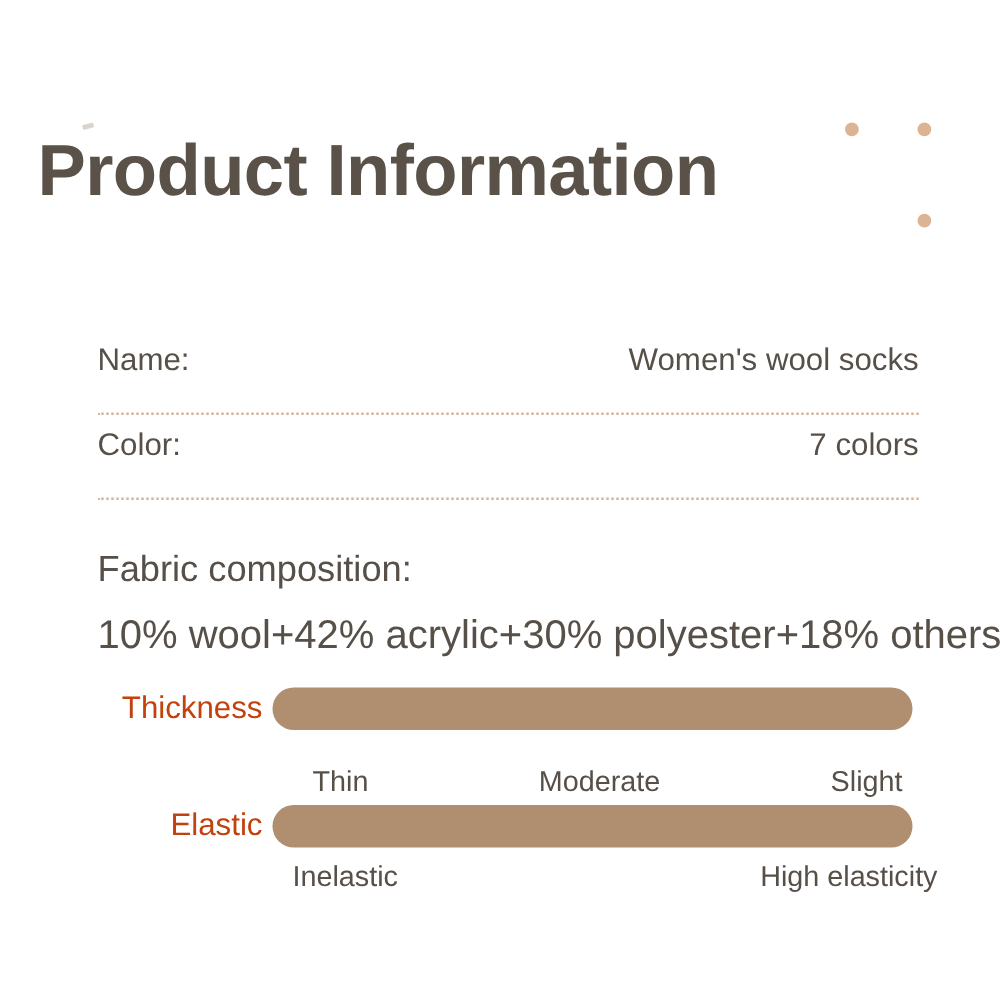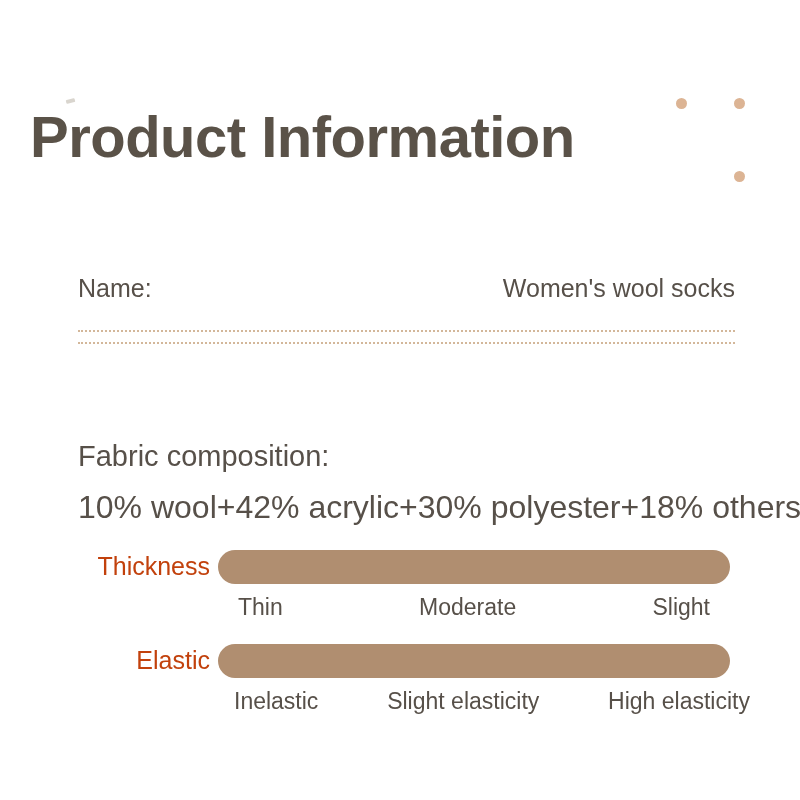--- a/index.html
+++ b/index.html
@@ -142,21 +142,21 @@
     top: 46px;
     display: flex;
     justify-content: space-between;
     font-size: 23px;
     color: #575049;
     white-space: nowrap;
   }
   .meter-ticks span { display: inline-block; }
 
   
-  .meter.thickness .meter-ticks { left: 238px; width: 472px; }
+  .meter.thickness .meter-ticks { left: 250px; width: 472px; margin-top: 18px; }
   .meter.elastic   .meter-ticks { left: 234px; width: 516px; }
 </style>
 </head>
 <body>
 
 <div class="page">
 
   <div class="deco-dot d1" style="background: rgb(220, 180, 148);"></div>
   <div class="deco-dot d2" style="background: rgb(220, 180, 148);"></div>
   <div class="deco-dot d3" style="background: rgb(220, 180, 148);"></div>
@@ -165,20 +165,24 @@
   <div class="title">Product Information</div>
 
   <div class="spec-block">
 
     <div class="spec-row">
       <span class="k">Name:</span>
       <span class="v">Women's wool socks</span>
     </div>
     <div class="divider" style="border-top-color: rgb(211, 183, 154);"></div>
 
+    <div class="spec-row">
+      <span class="k">Color:</span>
+      <span class="v">7 colors</span>
+    </div>
     <div class="divider" style="border-top-color: rgb(211, 183, 154);"></div>
 
   </div>
 
   <div class="fabric">
     <div class="fabric-label">Fabric composition:</div>
     <div class="fabric-value">10% wool+42% acrylic+30% polyester+18% others</div>
   </div>
 
   <div class="meter thickness">
@@ -193,18 +197,17 @@
     </div>
   </div>
 
   <div class="meter elastic">
     <div class="meter-row">
       <div class="meter-name">Elastic</div>
       <div class="meter-bar" style="background: rgb(176, 142, 112);"></div>
     </div>
     <div class="meter-ticks">
       <span>Inelastic</span>
-      <span>Slight elasticity</span>
       <span>High elasticity</span>
     </div>
   </div>
 
 </div>
 
 </body></html>

